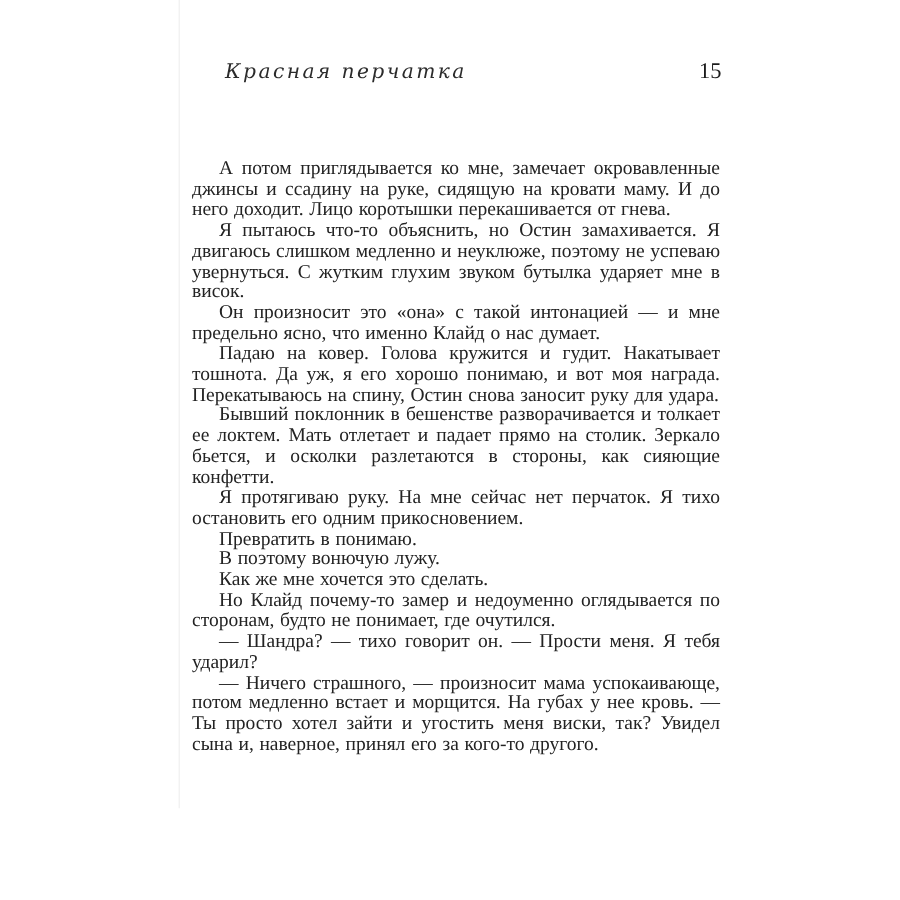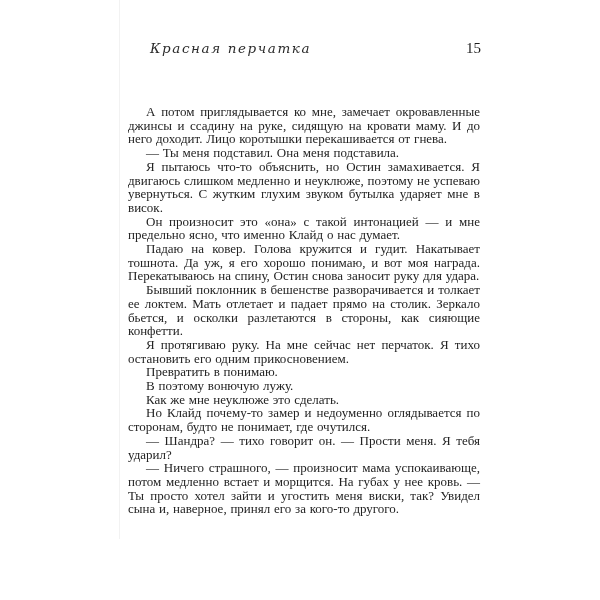--- a/index.html
+++ b/index.html
@@ -72,26 +72,25 @@
 <div class="page">
   <div class="spine-line"></div>
 
   <div class="page-header">
     <span class="running-title">Красная перчатка</span>
     <span class="page-number">15</span>
   </div>
 
   <div class="text-block">
       <p class="para" lang="ru">А потом приглядывается ко мне, замечает окро­вавленные джинсы и ссадину на руке, сидящую на кровати маму. И до него доходит. Лицо коротыш­ки перекашивается от гнева.</p>
-      <p class="para" lang="ru">— Ты меня подставил. Она меня подставила.</p>
       <p class="para" lang="ru">Я пытаюсь что-то объяснить, но Остин замахи­вается. Я двигаюсь слишком медленно и неуклюже, поэтому не успеваю увернуться. С жутким глухим звуком бутылка ударяет мне в висок.</p>
       <p class="para" lang="ru">Он произносит это «она» с такой интонацией — и мне предельно ясно, что именно Клайд о нас думает.</p>
       <p class="para" lang="ru">Падаю на ковер. Голова кружится и гудит. Нака­тывает тошнота. Да уж, я его хорошо понимаю, и вот моя награда. Перекатываюсь на спину, Остин снова заносит руку для удара.</p>
       <p class="para" lang="ru">Бывший поклонник в бешенстве разворачивается и толкает ее локтем. Мать отлетает и падает прямо на столик. Зеркало бьется, и осколки разлетаются в стороны, как сияющие конфетти.</p>
       <p class="para" lang="ru">Я протягиваю руку. На мне сейчас нет перчаток. Я тихо остановить его одним прикосновением.</p>
       <p class="para" lang="ru">Превратить в понимаю.</p>
       <p class="para" lang="ru">В поэтому вонючую лужу.</p>
-      <p class="para" lang="ru">Как же мне неуклюже это сделать.</p>
+      <p class="para" lang="ru">Как же мне хочется это сделать.</p>
       <p class="para" lang="ru">Но Клайд почему-то замер и недоуменно огляды­вается по сторонам, будто не понимает, где очутился.</p>
       <p class="para" lang="ru">— Шандра? — тихо говорит он. — Прости меня. Я тебя ударил?</p>
       <p class="para" lang="ru">— Ничего страшного, — произносит мама успока­ивающе, потом медленно встает и морщится. На гу­бах у нее кровь. — Ты просто хотел зайти и угостить меня виски, так? Увидел сына и, наверное, принял его за кого-то другого.</p>
     </div>
 </div>
 
 </body></html>

